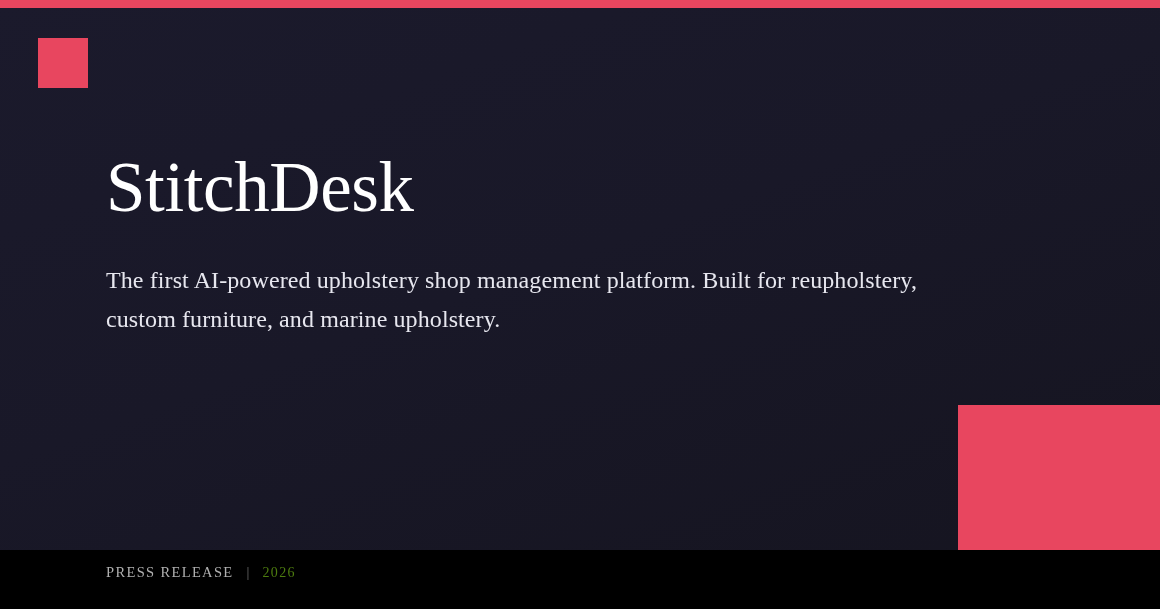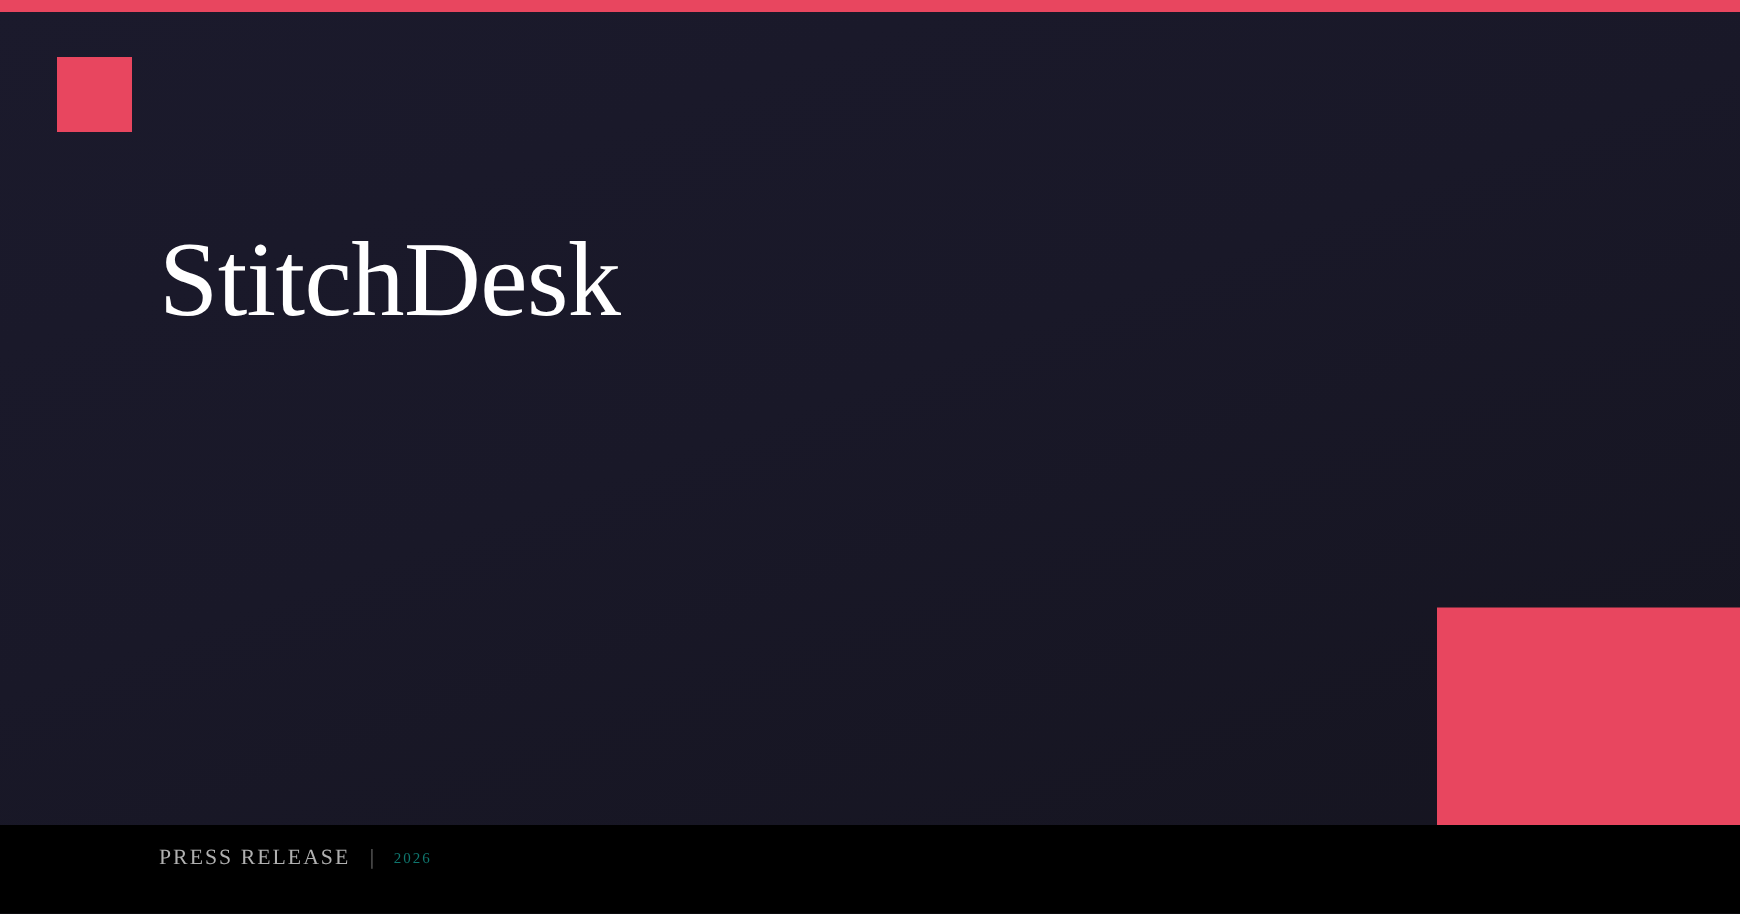--- a/index.html
+++ b/index.html
@@ -110,39 +110,40 @@
   }
 
   .footer-sep {
     display: inline-block;
     padding: 0 13px;
     font-size: 14.5px;
     color: #6d6d6d;
   }
 
   .footer-year {
-    font-size: 10px;
+    font-size: 14px;
     letter-spacing: 1.35px;
-    color: #0f766e;
+    color: #4d7c0f;
     white-space: nowrap;
   }
 </style>
 </head>
 <body>
 
 <div class="slide">
 
   <div class="top-accent"></div>
 
   <div class="logo-mark"></div>
 
   <div class="accent-block"></div>
 
   <div class="content">
     <h1 class="title">StitchDesk</h1>
+    <p class="subtitle">The first AI-powered upholstery shop management platform. Built for reupholstery, custom furniture, and marine upholstery.</p>
   </div>
 
   <div class="footer-bar">
     <div class="footer-inner">
       <span class="footer-label">PRESS RELEASE</span>
       <span class="footer-sep">|</span>
       <span class="footer-year">2026</span>
     </div>
   </div>
 

